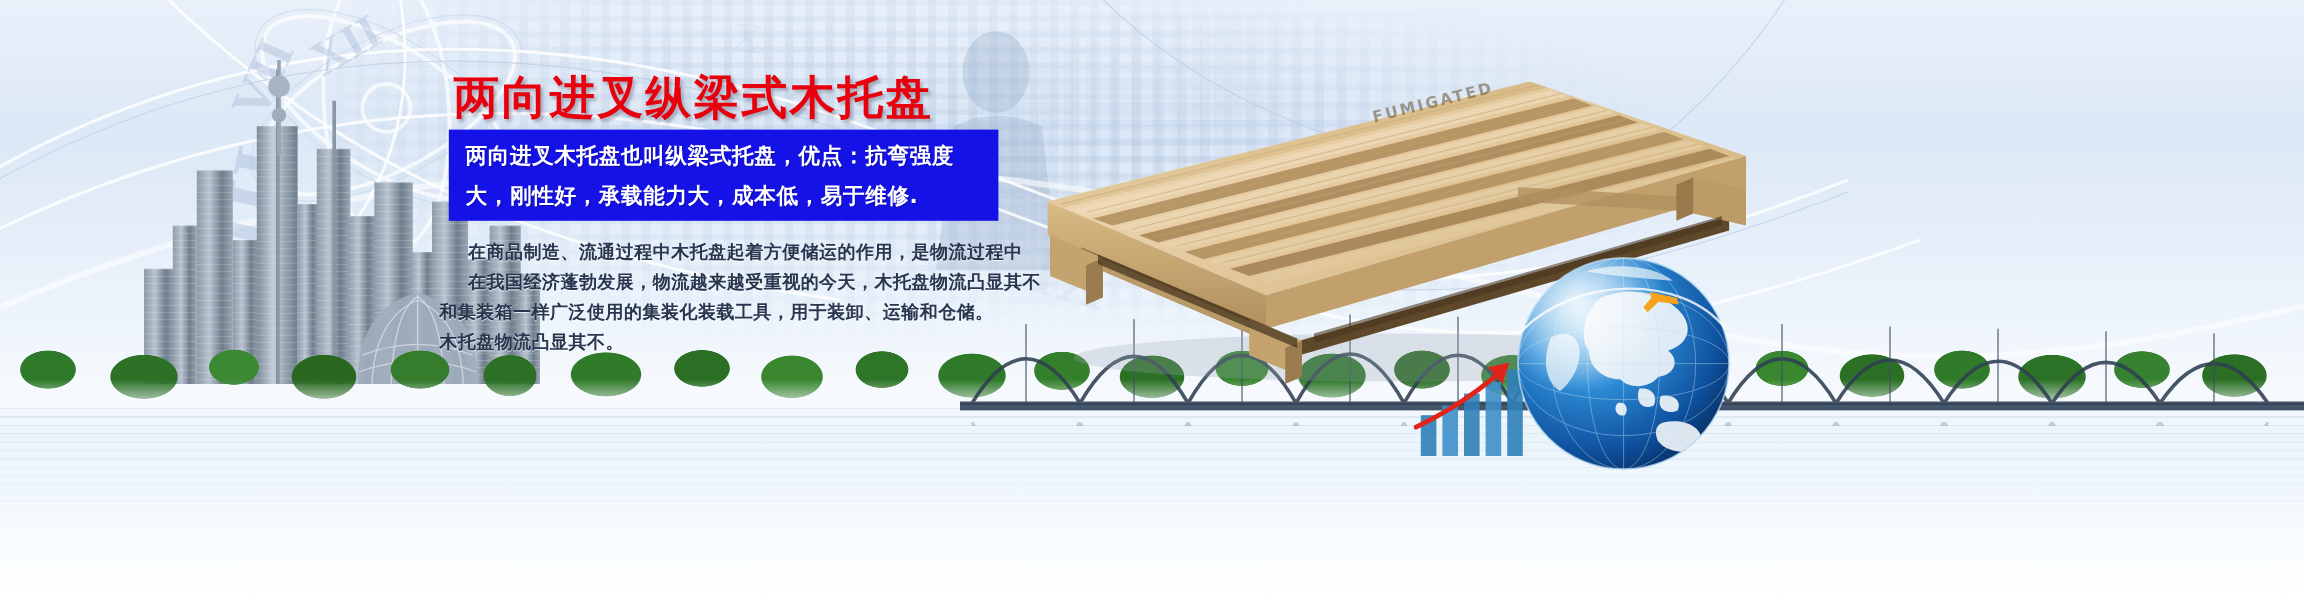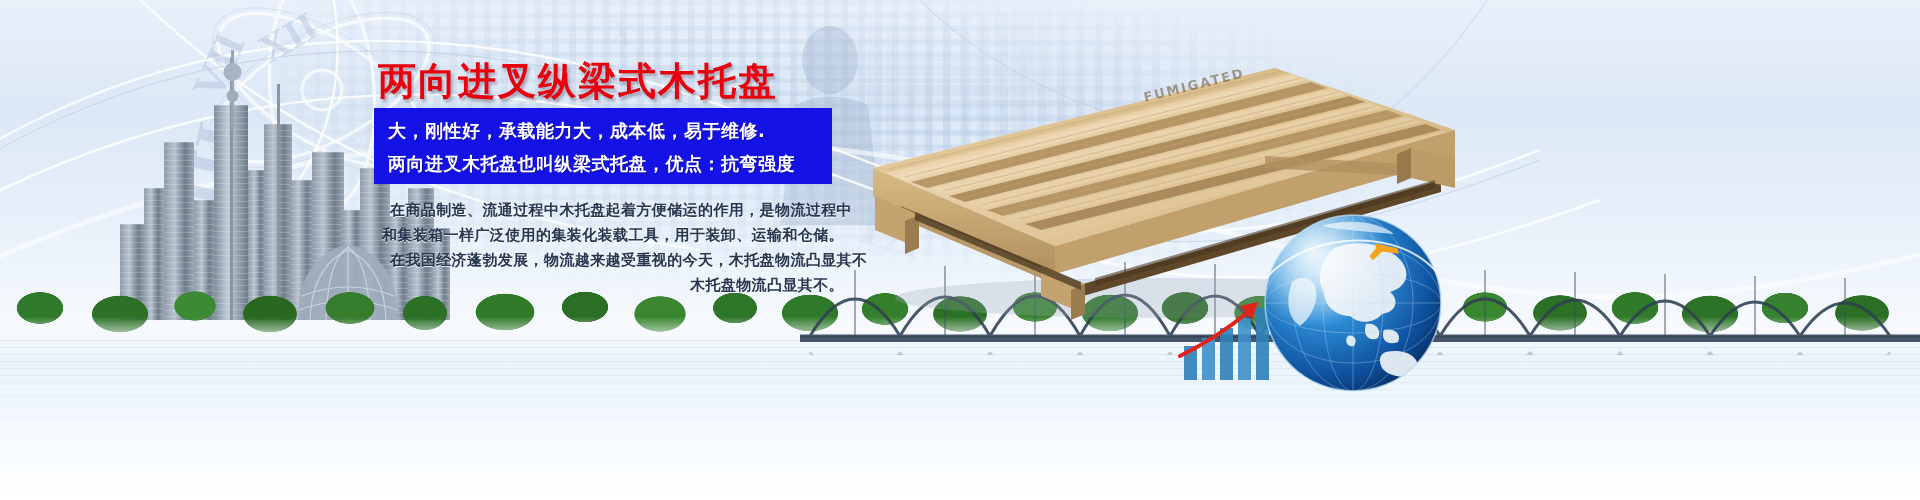--- a/index.html
+++ b/index.html
@@ -127,21 +127,20 @@
 
   
   .para{
     position:absolute;left:366px;top:198px;width:478px;
   }
   .para-line{
     color:#28364f;font-size:15px;line-height:25px;font-weight:600;
     font-family:"DejaVu Sans","Liberation Sans",sans-serif;
     letter-spacing:.4px;white-space:nowrap;
     text-shadow:0 1px 0 rgba(255,255,255,.75);
-    text-align:right;
   }
   .para-line.indent{text-indent:24px;}
 
   
   .pallet{position:absolute;left:845px;top:60px;width:620px;height:260px;}
 
   
   .globe{position:absolute;left:1262px;top:212px;width:182px;height:182px;}
 
   
@@ -430,24 +429,24 @@
       <path d="M6 64 C 50 18, 140 16, 176 62"></path>
     </g>
     <g transform="translate(116,26) rotate(28)">
       <path d="M0 6 L22 0 L26 4 L10 10 L6 22 L1 20 L3 10 Z" fill="#f6a21a"></path>
     </g>
   </svg>
 
   <div class="headline">两向进叉纵梁式木托盘</div>
 
   <div class="callout">
+    <div class="callout-line">两向进叉木托盘也叫纵梁式托盘，优点：抗弯强度</div>
     <div class="callout-line">大，刚性好，承载能力大，成本低，易于维修.</div>
-    <div class="callout-line">两向进叉木托盘也叫纵梁式托盘，优点：抗弯强度</div>
   </div>
 
   <div class="para">
     <div class="para-line indent">在商品制造、流通过程中木托盘起着方便储运的作用，是物流过程中</div>
+    <div class="para-line indent">在我国经济蓬勃发展，物流越来越受重视的今天，木托盘物流凸显其不</div>
     <div class="para-line">和集装箱一样广泛使用的集装化装载工具，用于装卸、运输和仓储。</div>
-    <div class="para-line indent">在我国经济蓬勃发展，物流越来越受重视的今天，木托盘物流凸显其不</div>
     <div class="para-line">木托盘物流凸显其不。</div>
   </div>
 
 </div>
 
 </body></html>

